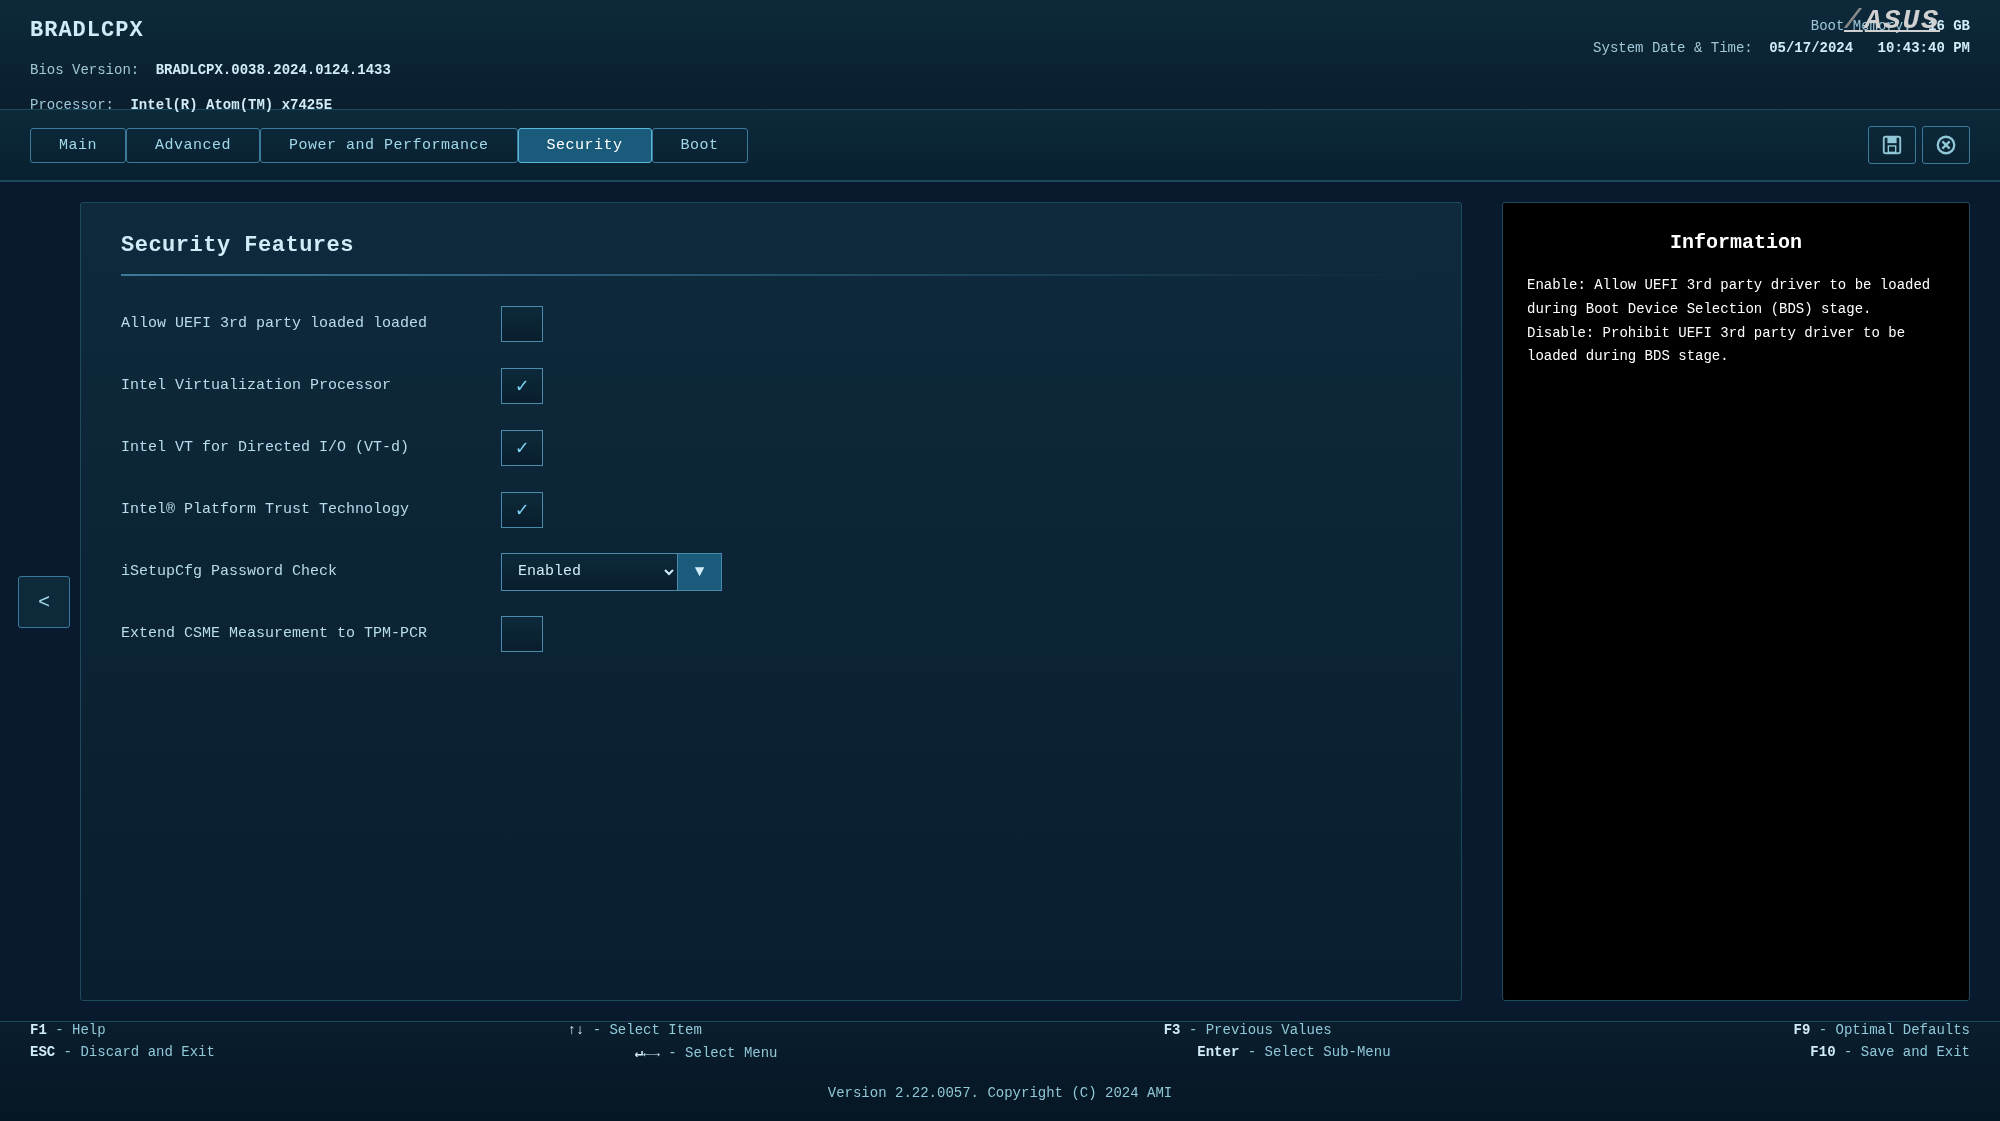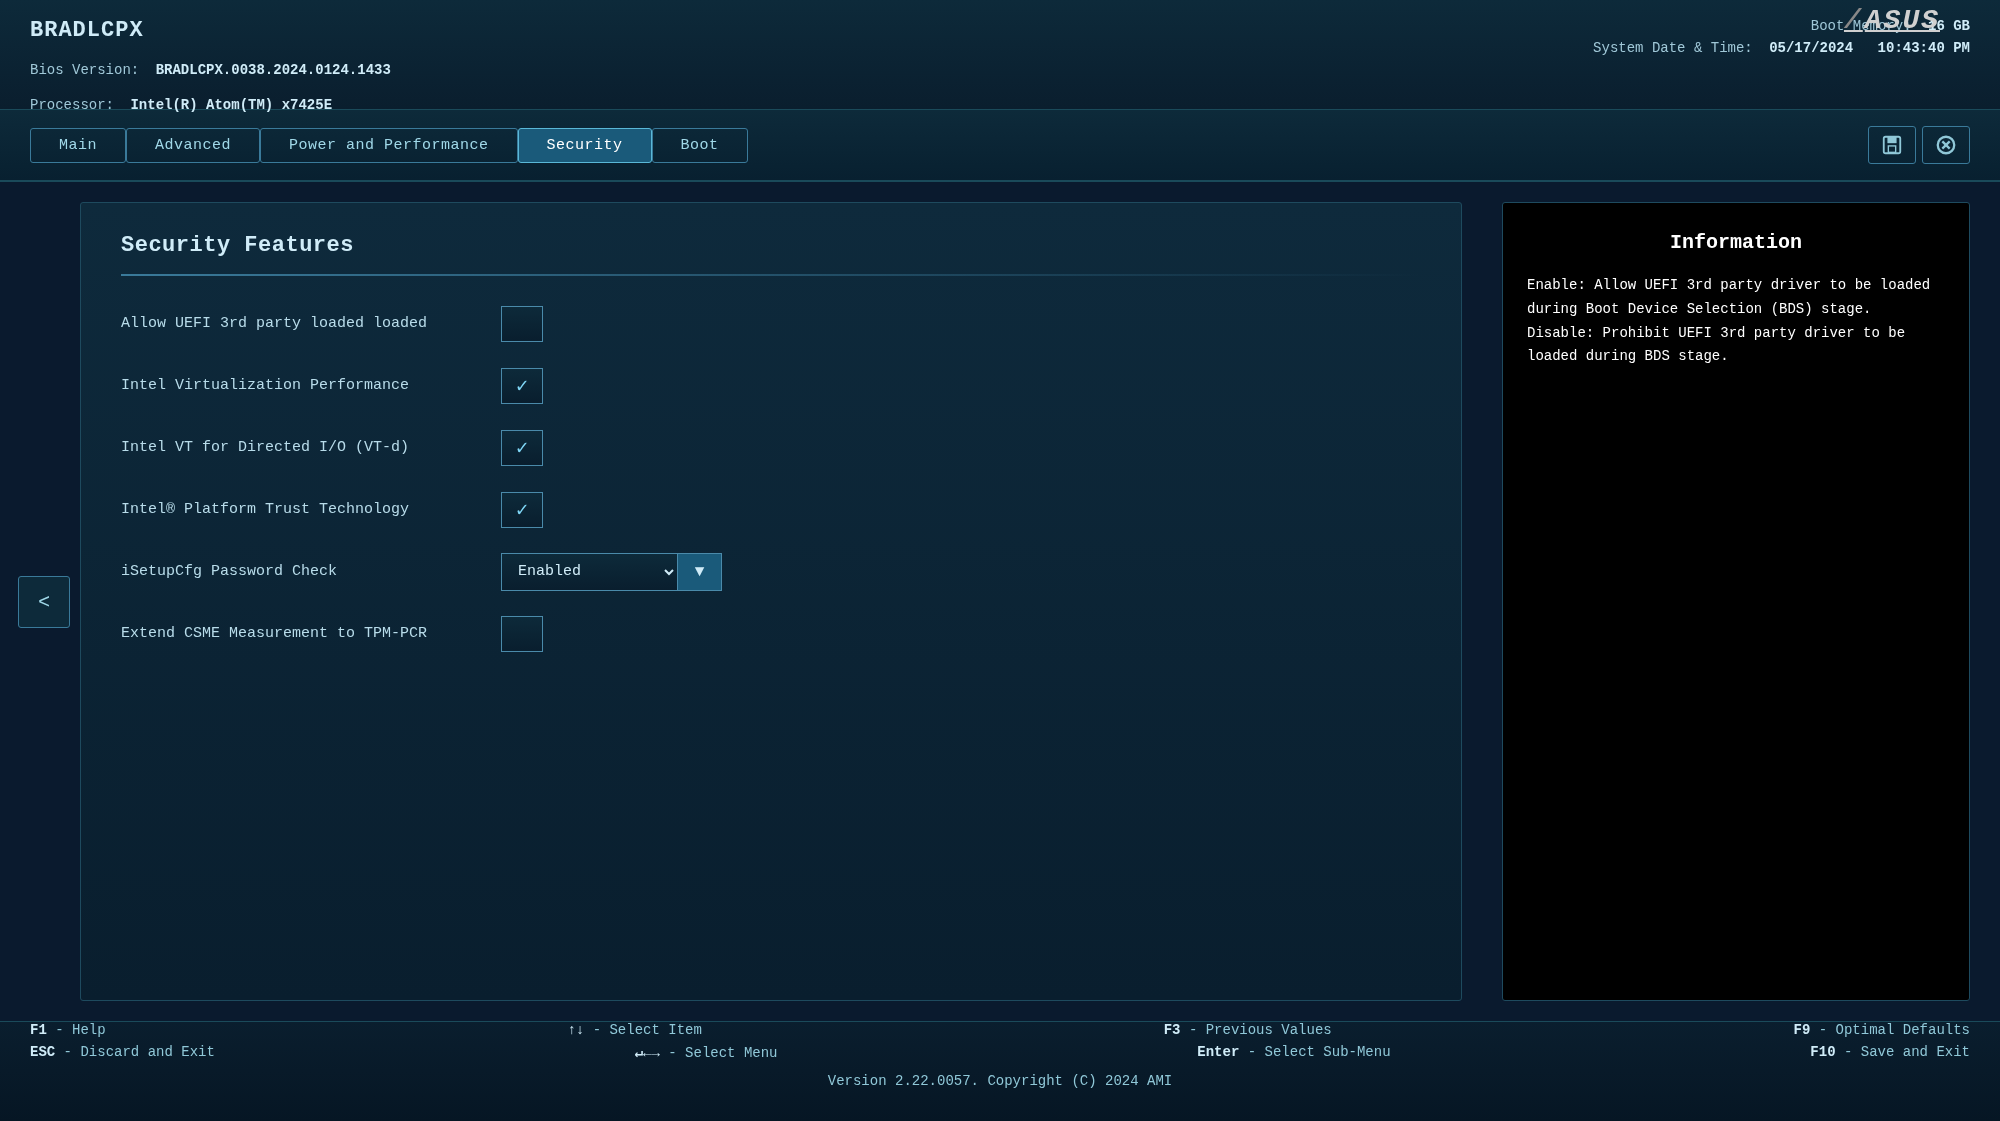--- a/index.html
+++ b/index.html
@@ -255,21 +255,21 @@
       color: #90c8d8;
     }
     .footer-item span.key {
       color: #d0ecf8;
       font-weight: bold;
     }
     .footer-version {
       text-align: center;
       font-size: 14px;
       color: #90c8d8;
-      margin-top: 6px;
+      margin-top: 18px;
     }
 
     .main-container {
       position: relative;
       height: calc(1121px - 110px - 72px - 100px);
       display: flex;
       align-items: stretch;
     }
     .back-btn-wrapper {
       width: 80px;
@@ -349,21 +349,21 @@
     <div class="security-panel">
       <div class="section-title">Security Features</div>
       <div class="section-divider"></div>
 
       <div class="feature-row">
         <span class="feature-label">Allow UEFI 3rd party loaded loaded</span>
         <div class="checkbox-container unchecked"></div>
       </div>
 
       <div class="feature-row">
-        <span class="feature-label">Intel Virtualization Performance</span>
+        <span class="feature-label">Intel Virtualization Processor</span>
         <div class="checkbox-container checked"></div>
       </div>
 
       <div class="feature-row">
         <span class="feature-label">Intel VT for Directed I/O (VT-d)</span>
         <div class="checkbox-container checked"></div>
       </div>
 
       <div class="feature-row">
         <span class="feature-label">Intel® Platform Trust Technology</span>

